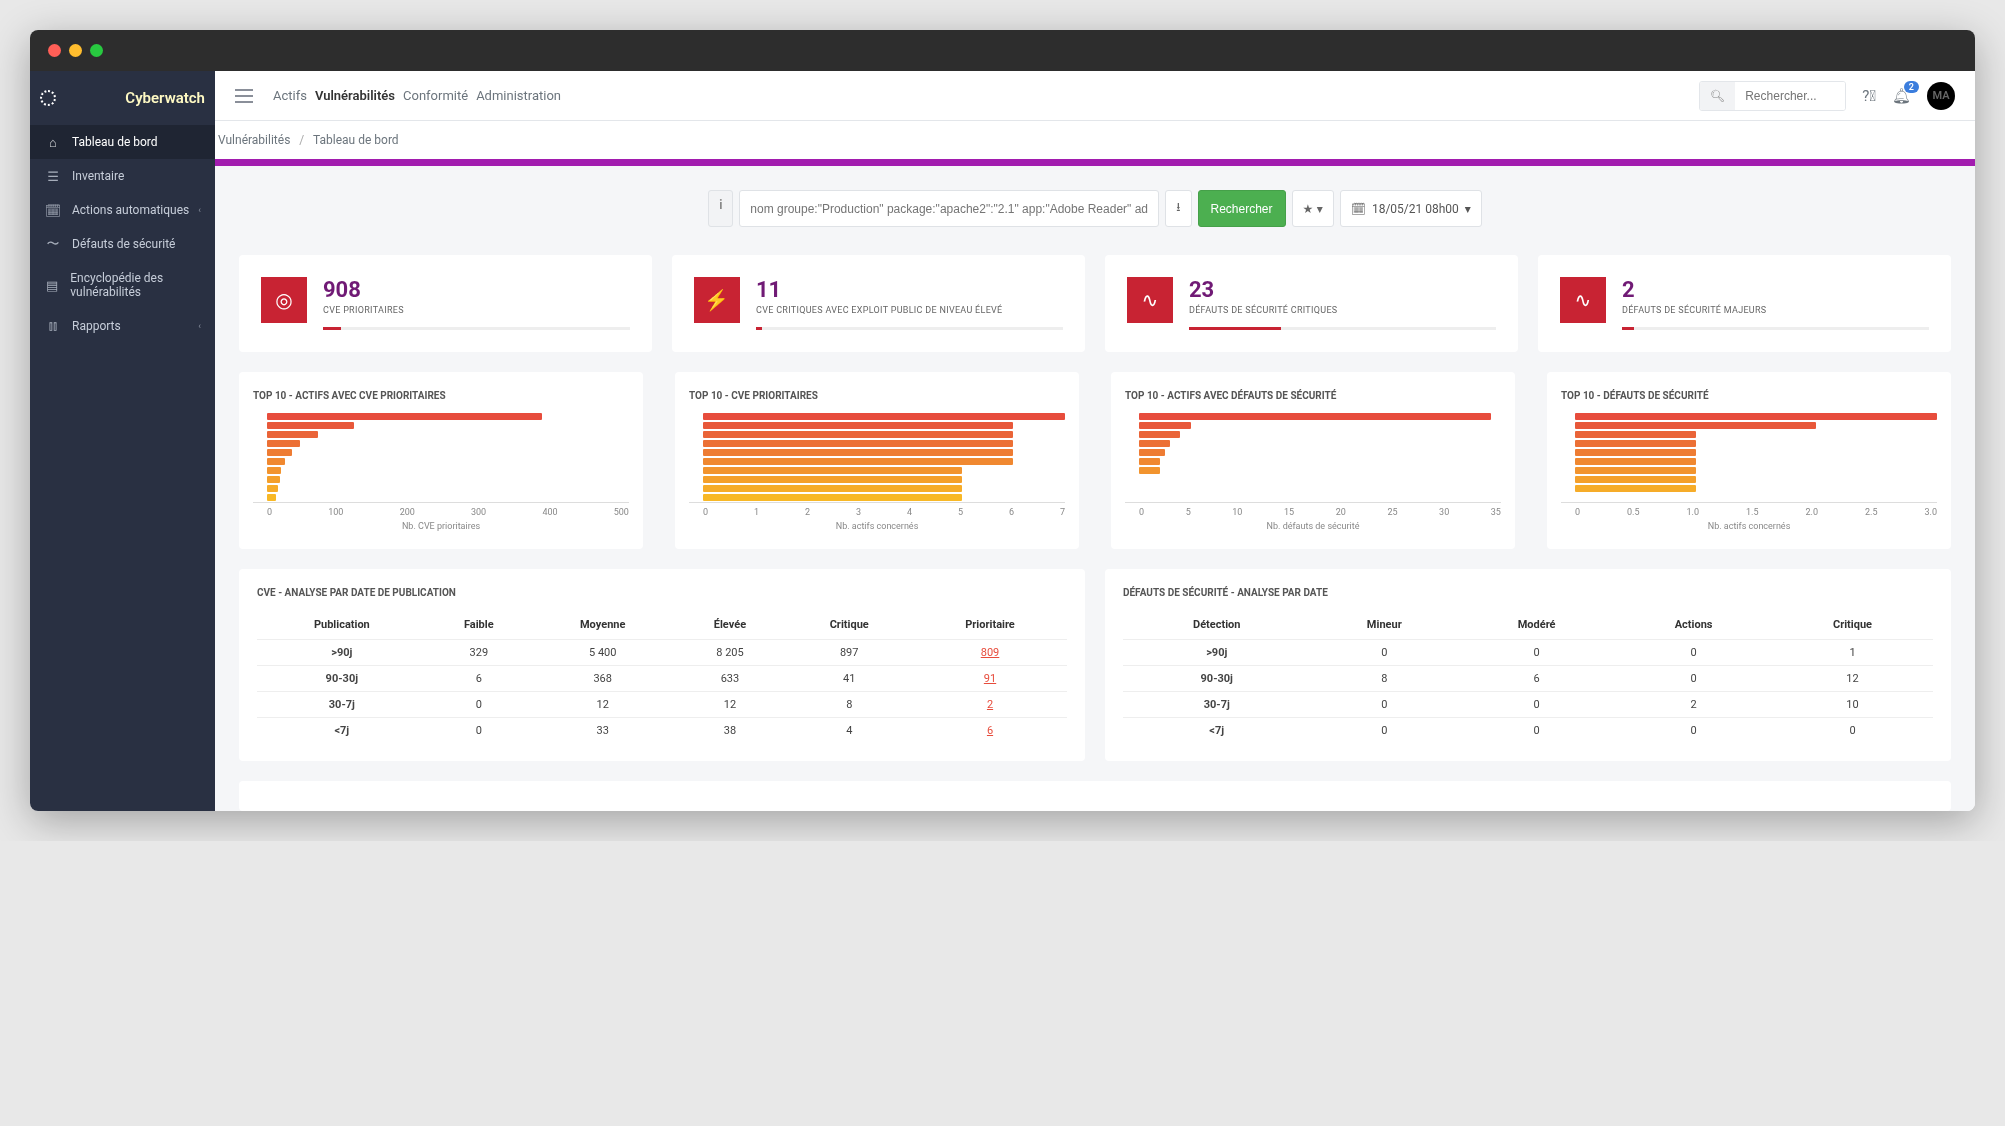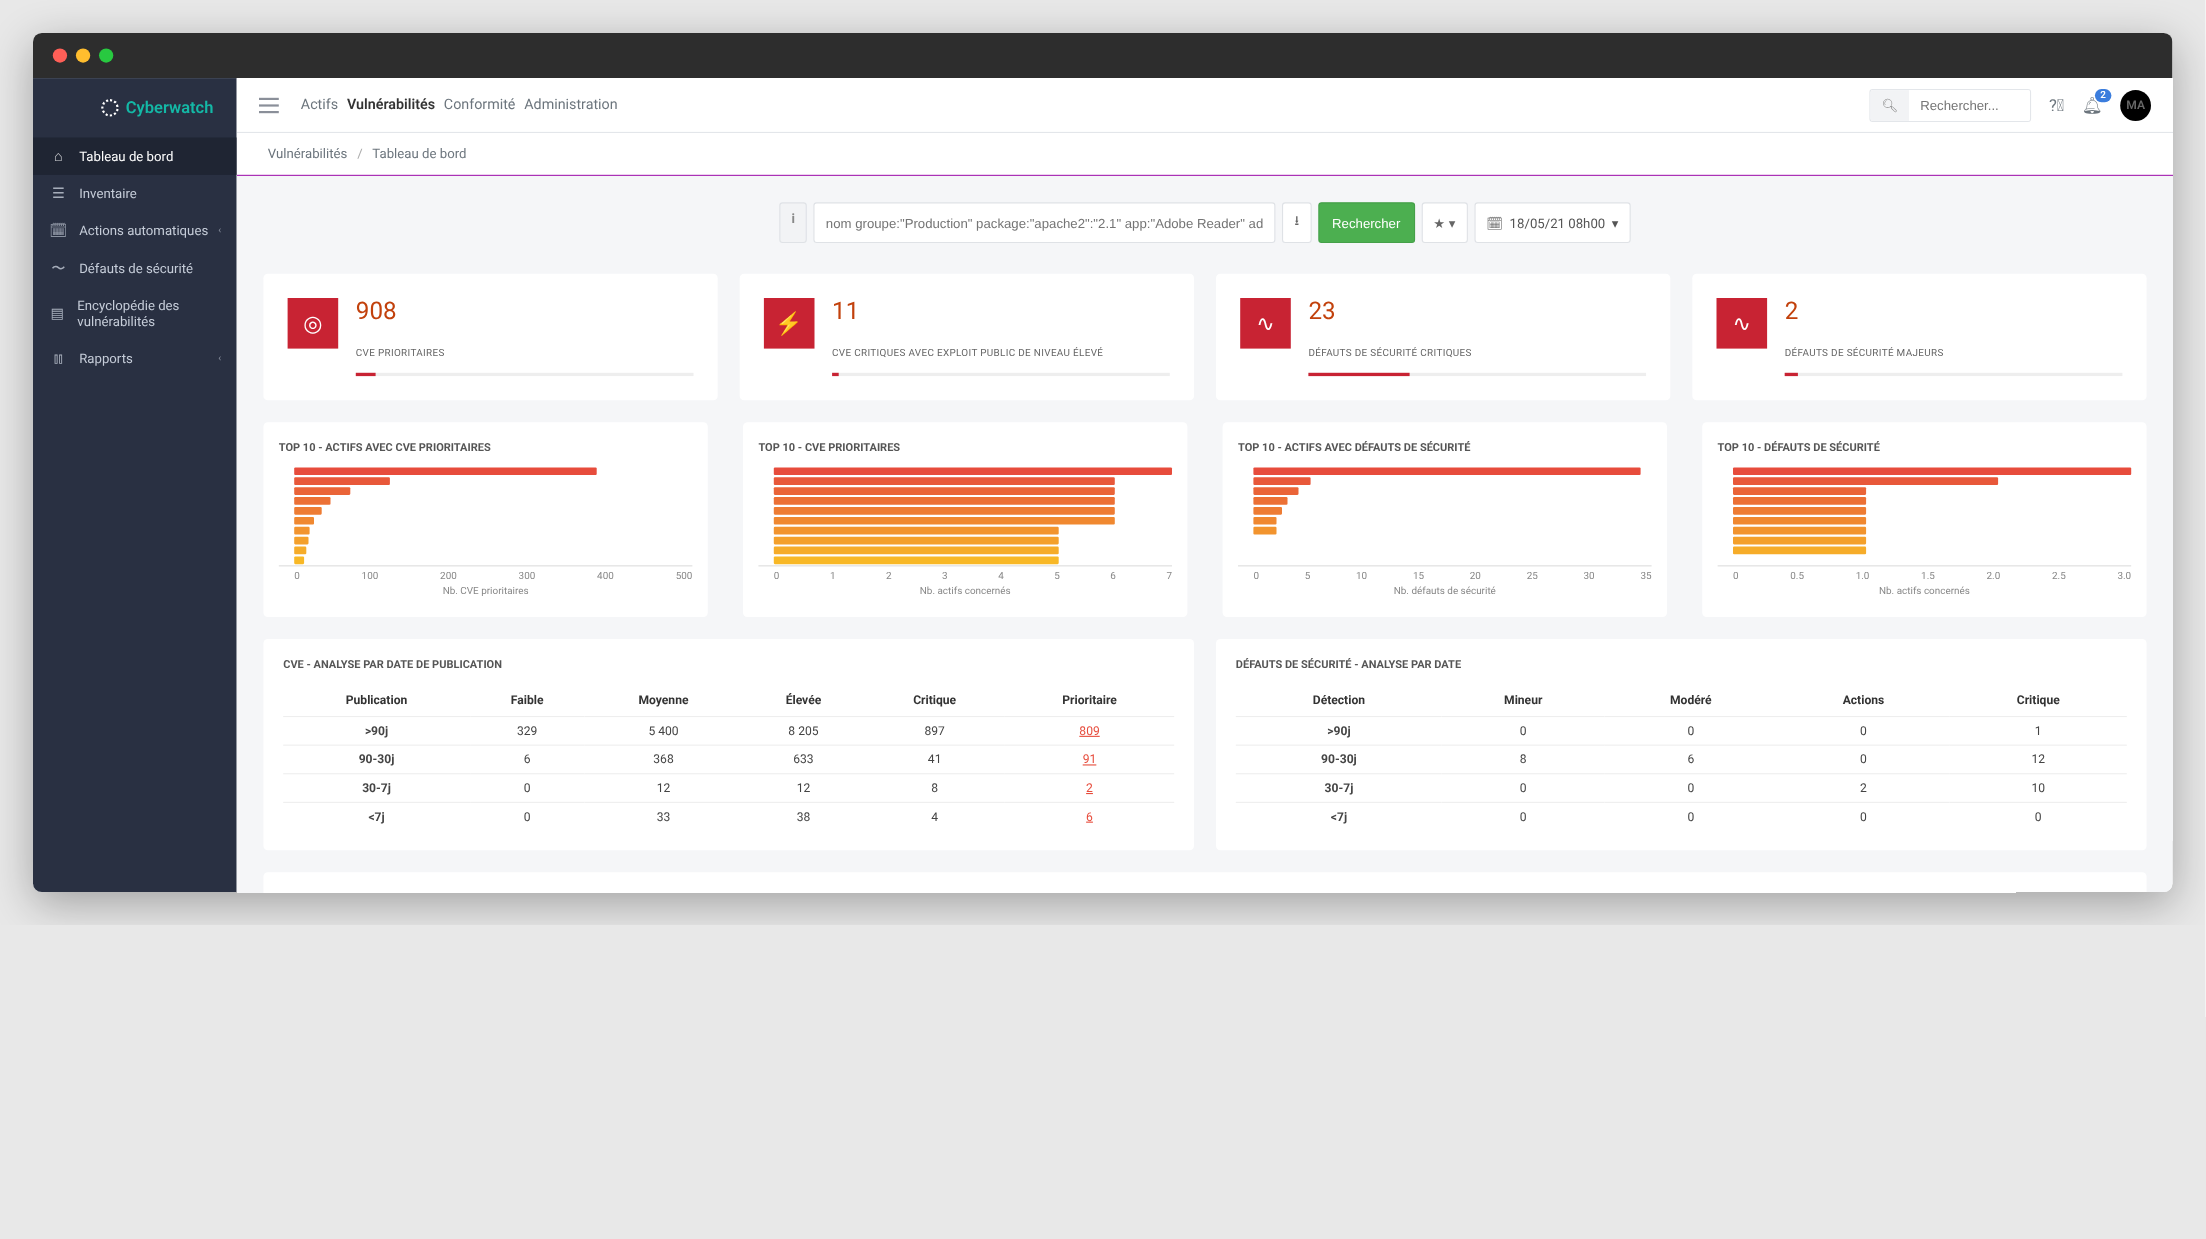--- a/index.html
+++ b/index.html
@@ -33,24 +33,24 @@
   width: 185px;
   background: #293042;
   color: #c6cdd9;
   display: flex;
   flex-direction: column;
   flex-shrink: 0;
 }
 .brand {
   display: flex;
   align-items: center;
-  justify-content: flex-end;
+  justify-content: space-between;
   gap: 6px;
-  padding: 18px 21px;
-  color: #14b8a6;
+  padding: 18px 10px;
+  color: #fef9c3;
   font-weight: 600;
   font-size: 15px;
 }
 .brand-icon { width: 16px; height: 16px; border: 2px dotted #fff; border-radius: 50%; }
 .nav-item {
   display: flex;
   align-items: center;
   gap: 12px;
   padding: 10px 16px;
   font-size: 12px;
@@ -80,41 +80,41 @@
 .topbar-right { margin-left: auto; display: flex; align-items: center; gap: 16px; }
 .search-wrap { display: flex; align-items: center; border: 1px solid #e3e6ea; border-radius: 3px; overflow: hidden; }
 .search-icon-box { padding: 7px 10px; background: #f2f3f5; color: #888; font-size: 12px; }
 .search-input { border: none; padding: 7px 10px; font-size: 12px; width: 110px; outline: none; }
 .help-icon, .bell-icon { color: #6c757d; cursor: pointer; font-size: 15px; position: relative; }
 .badge { position: absolute; top: -6px; right: -8px; background: #3b7ddd; color: #fff; font-size: 9px; border-radius: 8px; padding: 1px 5px; font-weight: 600; }
 .avatar { width: 28px; height: 28px; border-radius: 50%; background: #000000; color: #666; display: flex; align-items: center; justify-content: center; font-size: 11px; font-weight: 600; }
 
 .breadcrumb {
   background: #fff;
-  padding: 12px 28px;
-  border-bottom: 1px solid #a21caf;
+  padding: 12px 3px;
+  border-bottom: 7px solid #a21caf;
   font-size: 12px;
   color: #6c757d;
 }
 .breadcrumb .sep { margin: 0 6px; color: #aaa; }
 
 .content { padding: 24px; }
 
 .filterbar { display: flex; justify-content: center; gap: 6px; margin-bottom: 28px; }
 .filter-info { background: #f2f3f5; border: 1px solid #dfe2e6; padding: 7px 10px; border-radius: 3px; color: #888; font-size: 12px; font-weight: bold; }
 .filter-input { border: 1px solid #dfe2e6; border-radius: 3px; padding: 7px 10px; font-size: 12px; color: #888; width: 420px; background: #fff; }
 .filter-btn { border: 1px solid #dfe2e6; background: #fff; padding: 7px 10px; border-radius: 3px; color: #666; cursor: pointer; font-size: 12px; }
 .filter-search { background: #4caf50; color: #fff; border: 1px solid #45a049; padding: 7px 12px; border-radius: 3px; font-size: 12px; cursor: pointer; }
 .date-btn { border: 1px solid #dfe2e6; background: #fff; padding: 7px 10px; border-radius: 3px; color: #555; font-size: 12px; display: flex; align-items: center; gap: 6px; cursor: pointer; }
 
 .kpi-row { display: grid; grid-template-columns: repeat(4, 1fr); gap: 20px; margin-bottom: 20px; }
 .kpi-card { background: #fff; border-radius: 4px; padding: 22px; display: flex; gap: 16px; }
 .kpi-icon { width: 46px; height: 46px; background: #c82333; display: flex; align-items: center; justify-content: center; color: #fff; font-size: 20px; flex-shrink: 0; }
 .kpi-body { flex: 1; }
-.kpi-val { font-size: 22px; color: #c2410c; font-weight: 400; margin-bottom: 20px; }
+.kpi-val { font-size: 22px; color: #701a75; font-weight: 700; margin-bottom: 2px; }
 .kpi-label { font-size: 9px; color: #666; text-transform: uppercase; letter-spacing: 0.3px; line-height: 1.4; }
 .kpi-bar { margin-top: 10px; height: 3px; background: #eee; position: relative; }
 .kpi-bar-fill { height: 100%; background: #c82333; }
 
 .chart-row { display: grid; grid-template-columns: repeat(4, 1fr); gap: 32px; margin-bottom: 20px; }
 .chart-card { background: #fff; border-radius: 4px; padding: 18px 14px; }
 .chart-title { font-size: 10px; font-weight: 700; color: #555; text-transform: uppercase; margin-bottom: 12px; }
 .hbar-area { height: 85px; position: relative; padding-left: 14px; }
 .hbar { height: 7px; margin-bottom: 2px; border-radius: 1px; }
 .hbar-axis { border-top: 1px solid #ddd; margin-top: 4px; padding-top: 4px; display: flex; justify-content: space-between; font-size: 9px; color: #888; padding-left: 14px; }

